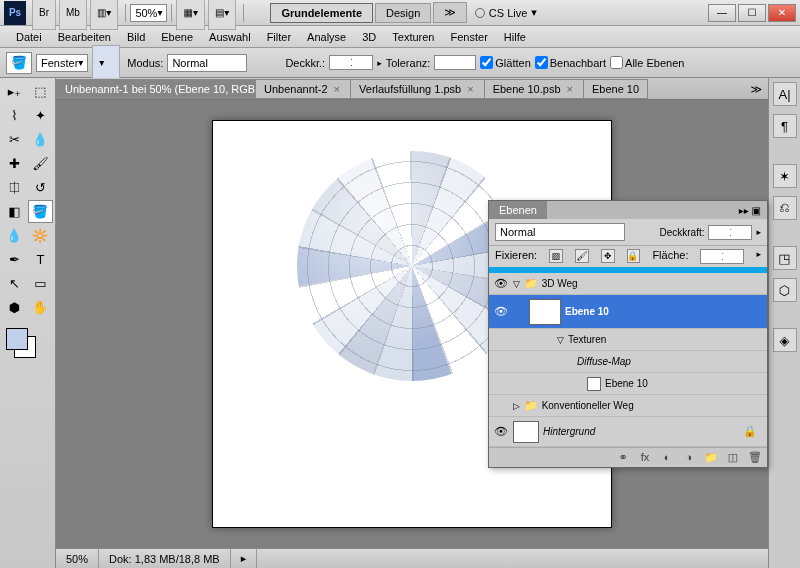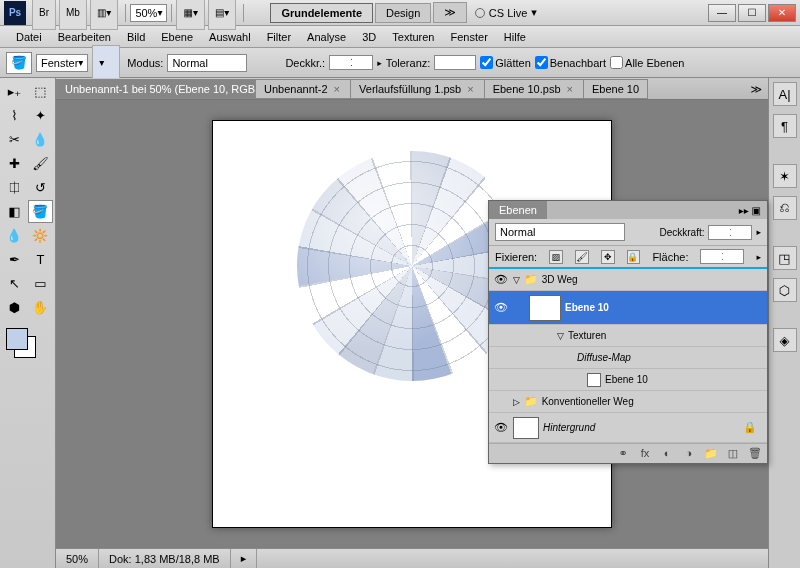--- a/index.html
+++ b/index.html
@@ -37,21 +37,21 @@
 .sphere{width:230px;height:230px;margin:30px auto 0;border-radius:50%;position:relative;background:radial-gradient(circle at 35% 30%, rgba(255,255,255,.7), rgba(255,255,255,0) 60%),repeating-conic-gradient(from 0deg,#c8d0e0 0deg 20deg,#e8ecf4 20deg 40deg,#fff 40deg 60deg,#a8b8d8 60deg 80deg,#d8e0ec 80deg 100deg)}
 .sphere::before{content:'';position:absolute;inset:0;border-radius:50%;background:repeating-radial-gradient(circle,transparent 0,transparent 20px,rgba(120,130,150,.4) 20px,rgba(120,130,150,.4) 21px)}
 .sphere::after{content:'';position:absolute;inset:0;border-radius:50%;background:repeating-conic-gradient(transparent 0deg,transparent 19deg,rgba(120,130,150,.35) 19deg,rgba(120,130,150,.35) 20deg)}
 .statusbar{position:absolute;bottom:0;left:0;right:0;height:20px;background:linear-gradient(#d8d8d8,#c4c4c4);border-top:1px solid #888;display:flex;align-items:center;font-size:10px}
 .status-seg{padding:0 10px;border-right:1px solid #999;height:100%;display:flex;align-items:center}
 .right-dock{width:32px;background:#cacaca;border-left:1px solid #888;padding:4px 2px;display:flex;flex-direction:column;gap:8px;align-items:center}
 .dock-icon{width:24px;height:24px;background:#ddd;border:1px solid #999;display:flex;align-items:center;justify-content:center;font-size:13px}
 .layers-panel{position:absolute;right:32px;top:200px;width:280px;background:#d2d2d2;border:1px solid #666;box-shadow:2px 2px 6px rgba(0,0,0,.3)}
 .panel-tab{background:#8a8a8a;color:#fff;padding:3px 10px;display:inline-block;font-size:11px}
 .panel-head{padding:4px 6px;display:flex;align-items:center;gap:4px;border-bottom:1px solid #aaa}
-.panel-lock{padding:3px 6px;display:flex;align-items:center;gap:12px;border-bottom:2px solid #0ea5e9;font-size:10px}
+.panel-lock{padding:3px 6px;display:flex;align-items:flex-start;gap:12px;border-bottom:6px solid #0ea5e9;font-size:10px}
 .lock-i{width:14px;height:14px;border:1px solid #888;background:#e8e8e8;display:flex;align-items:center;justify-content:center;font-size:9px}
 .layer-list{background:#cfcfcf;max-height:200px}
 .layer-row{display:flex;align-items:center;padding:2px 4px;border-bottom:1px solid #bbb;min-height:22px;gap:4px}
 .layer-row.sel{background:#3875d7;color:#fff}
 .eye{width:16px;text-align:center;font-size:11px}
 .layer-thumb{width:32px;height:26px;background:#fff;border:1px solid #666;position:relative}
 .layer-thumb.small{width:14px;height:14px}
 .layer-name{font-size:10px}
 .folder-i{font-size:11px}
 .panel-foot{display:flex;justify-content:flex-end;padding:3px 4px;gap:6px;border-top:1px solid #aaa;background:#c8c8c8}

